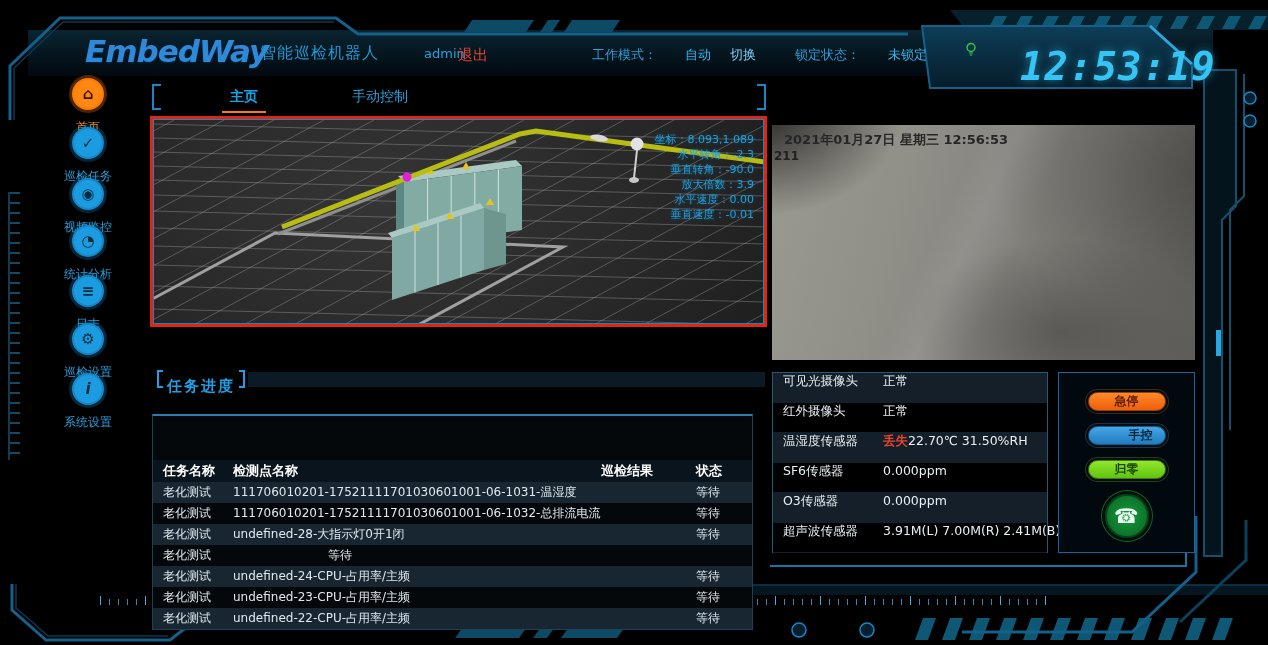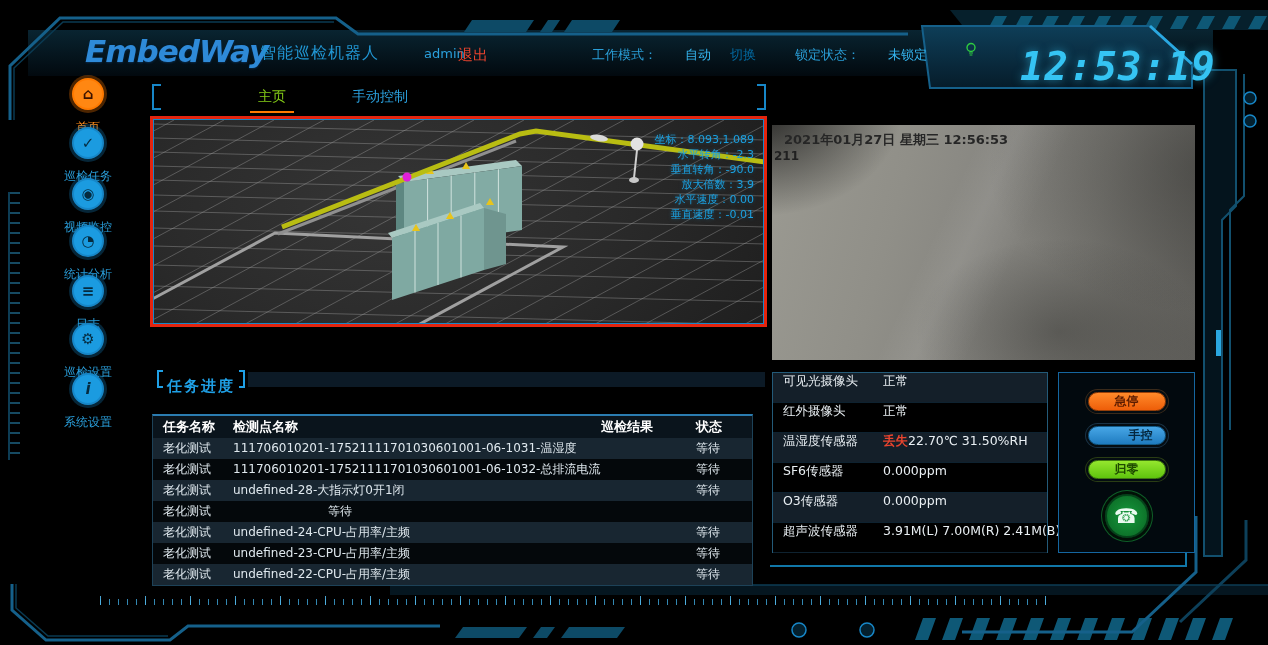--- a/index.html
+++ b/index.html
@@ -8,40 +8,40 @@
   .deco { position:absolute; left:0; top:0; z-index:0; }
 
   
   .hdr { position:absolute; left:0; top:0; width:1268px; height:80px; z-index:3; }
   .logo { position:absolute; left:85px; top:33px; font-size:31px; font-weight:800; font-style:italic; color:#2e8ad8; letter-spacing:-1px; text-shadow:0 1px 2px #0a2a4a; }
   .subtitle { position:absolute; left:260px; top:43px; font-size:16px; color:#2196d3; letter-spacing:1px; }
   .user { position:absolute; left:424px; top:46px; font-size:13px; color:#2aa0dd; }
   .logout { position:absolute; left:458px; top:46px; font-size:15px; color:#e8432e; cursor:pointer; }
   .mode-label { position:absolute; left:592px; top:46px; font-size:13px; color:#2a9fd8; }
   .mode-value { position:absolute; left:685px; top:46px; font-size:13px; color:#35b5ef; }
-  .mode-switch { position:absolute; left:730px; top:46px; font-size:13px; color:#0369a1; cursor:pointer; }
+  .mode-switch { position:absolute; left:730px; top:46px; font-size:13px; color:#7dd3fc; cursor:pointer; }
   .lock-label { position:absolute; left:795px; top:46px; font-size:13px; color:#2a9fd8; }
   .lock-value { position:absolute; left:888px; top:46px; font-size:13px; color:#35b5ef; }
   .bulb { position:absolute; left:965px; top:42px; }
   .clock { position:absolute; left:1020px; top:44px; width:170px; text-align:right; font-family:"DejaVu Sans Mono","Liberation Mono",monospace; font-style:italic; font-weight:bold; font-size:39px; color:#35c4f3; letter-spacing:1px; text-shadow:0 0 10px rgba(53,196,243,.55); }
 
   
   .side-item { position:absolute; left:56px; width:64px; display:flex; flex-direction:column; align-items:center; cursor:pointer; z-index:3; }
   .s-icon { width:32px; height:32px; border-radius:50%; border:2px solid #1787c8; background:#1b9be0; box-shadow:0 0 0 3px rgba(23,135,200,.28); display:flex; align-items:center; justify-content:center; font-size:15px; font-weight:bold; color:#052b3f; }
   .s-label { margin-top:9px; font-size:12px; color:#2aa0dd; white-space:nowrap; }
   .side-item.active .s-icon { border-color:#ff7a00; background:#ff8712; box-shadow:0 0 0 3px rgba(255,122,0,.3); color:#3a1200; }
   .side-item.active .s-label { color:#ff8c1a; }
 
   
   .tabbar { position:absolute; left:152px; top:84px; width:614px; height:26px; z-index:3; }
   .brk { position:absolute; top:0; width:9px; height:26px; }
   .brk-l { left:0; border-left:2px solid #1787c8; border-top:2px solid #1787c8; border-bottom:2px solid #1787c8; }
   .brk-r { right:0; border-right:2px solid #1787c8; border-top:2px solid #1787c8; border-bottom:2px solid #1787c8; }
   .tab { position:absolute; top:4px; font-size:14px; color:#2aa0dd; cursor:pointer; }
-  .tab.active { color:#84cc16; font-weight:normal;margin-left:28px; }
+  .tab.active { color:#0ea5e9; font-weight:bold; }
   .tab.active::after { content:""; position:absolute; left:50%; transform:translateX(-50%); bottom:-7px; width:44px; height:2px; background:#ff7a00; }
   .tab1 { left:78px; } .tab2 { left:200px; }
 
   
   .scene-wrap { position:absolute; left:150px; top:116px; width:617px; height:211px; border:3px solid #e3240e; z-index:2; }
   .scene { position:absolute; inset:0; border:1px solid #1787c8; overflow:hidden; background:radial-gradient(420px 260px at 38% 42%, #353535 0%, #2a2a2a 55%, #1f1f1f 100%); cursor:grab; }
   .telemetry { position:absolute; top:12px; right:9px; text-align:right; font-size:11px; line-height:15px; color:#1aa0e0; z-index:2; text-shadow:0 0 4px rgba(26,160,224,.35); }
 
   
   .camera { position:absolute; left:772px; top:125px; width:423px; height:235px; z-index:2; background:linear-gradient(105deg,#9b9a92 0%,#908f88 30%,#868580 50%,#787772 72%,#5e5d59 100%); }
@@ -56,21 +56,21 @@
 
   
   .tp-title { position:absolute; left:157px; top:369px; height:20px; display:flex; align-items:center; z-index:3; }
   .tp-brk { width:6px; height:18px; }
   .tp-brk-l { border-left:2px solid #1fa0e6; border-top:2px solid #1fa0e6; border-bottom:2px solid #1fa0e6; margin-right:4px; }
   .tp-brk-r { border-right:2px solid #1fa0e6; border-top:2px solid #1fa0e6; border-bottom:2px solid #1fa0e6; margin-left:4px; }
   .tp-text { font-size:15px; font-weight:bold; color:#1fa0e6; letter-spacing:2px;margin-top:14px; }
   .tp-bar { position:absolute; left:248px; top:372px; width:517px; height:15px; background:#0c1a26; z-index:2; }
 
   .task-table { position:absolute; left:152px; top:414px; width:601px; border:1px solid #1d4258; border-top:2px solid #2b7cb0; background:#04080b; z-index:2; }
-  .t-head { display:flex; height:22px; align-items:center; background:#0a141c; color:#ffffff; font-weight:bold; font-size:13px; }
+  .t-head { display:flex; height:22px; align-items:center; background:#0a141c; color:#ffffff; font-weight:bold; font-size:13px;margin-top:44px; }
   .t-row { display:flex; height:21px; align-items:center; font-size:12px; color:#dfe8ee; cursor:default; }
   .t-body .t-row:nth-child(odd) { background:#182631; }
   .t-body .t-row:nth-child(even) { background:#04080b; }
   .c1 { flex:0 0 80px; padding-left:10px; white-space:nowrap; }
   .c2 { flex:1; white-space:nowrap; overflow:hidden; }
   .c3 { flex:0 0 95px; white-space:nowrap; }
   .c4 { flex:0 0 56px; white-space:nowrap; }
 
   
   .sensors { position:absolute; left:772px; top:372px; width:276px; height:181px; border:1px solid #235a78; z-index:2; background:#000; }

